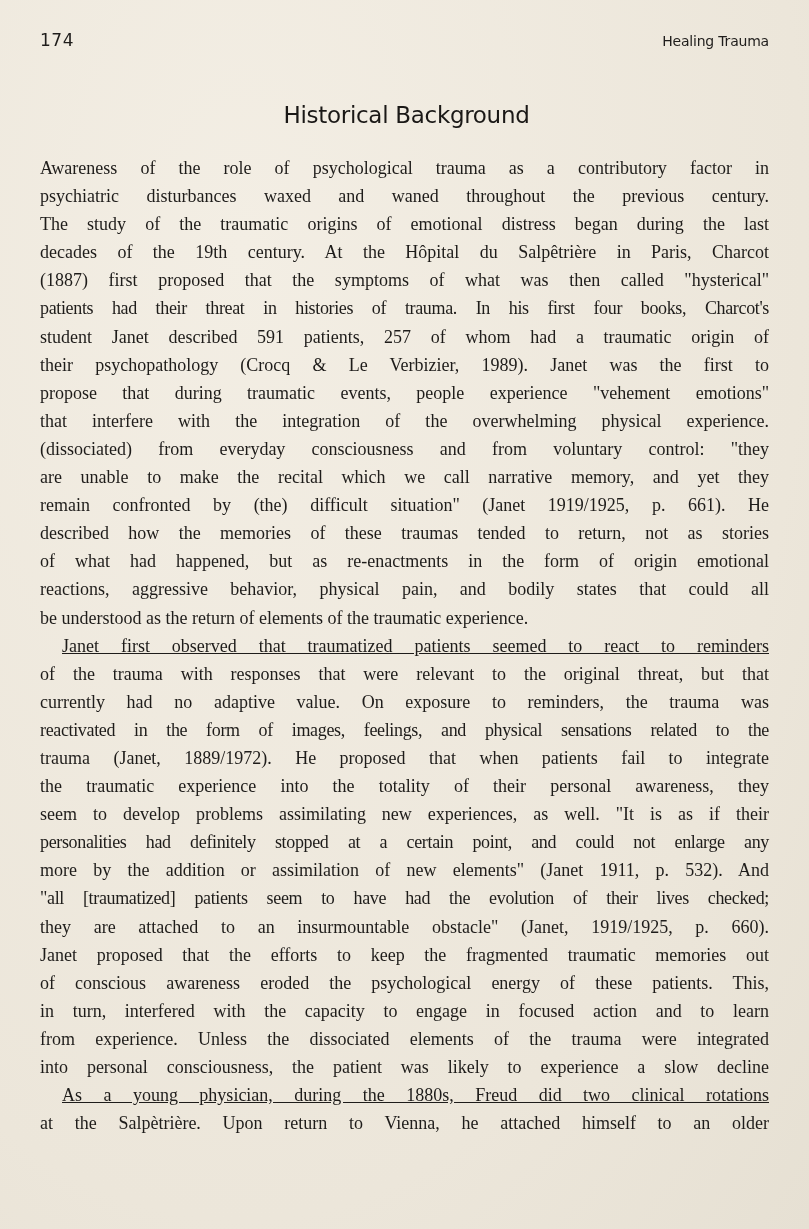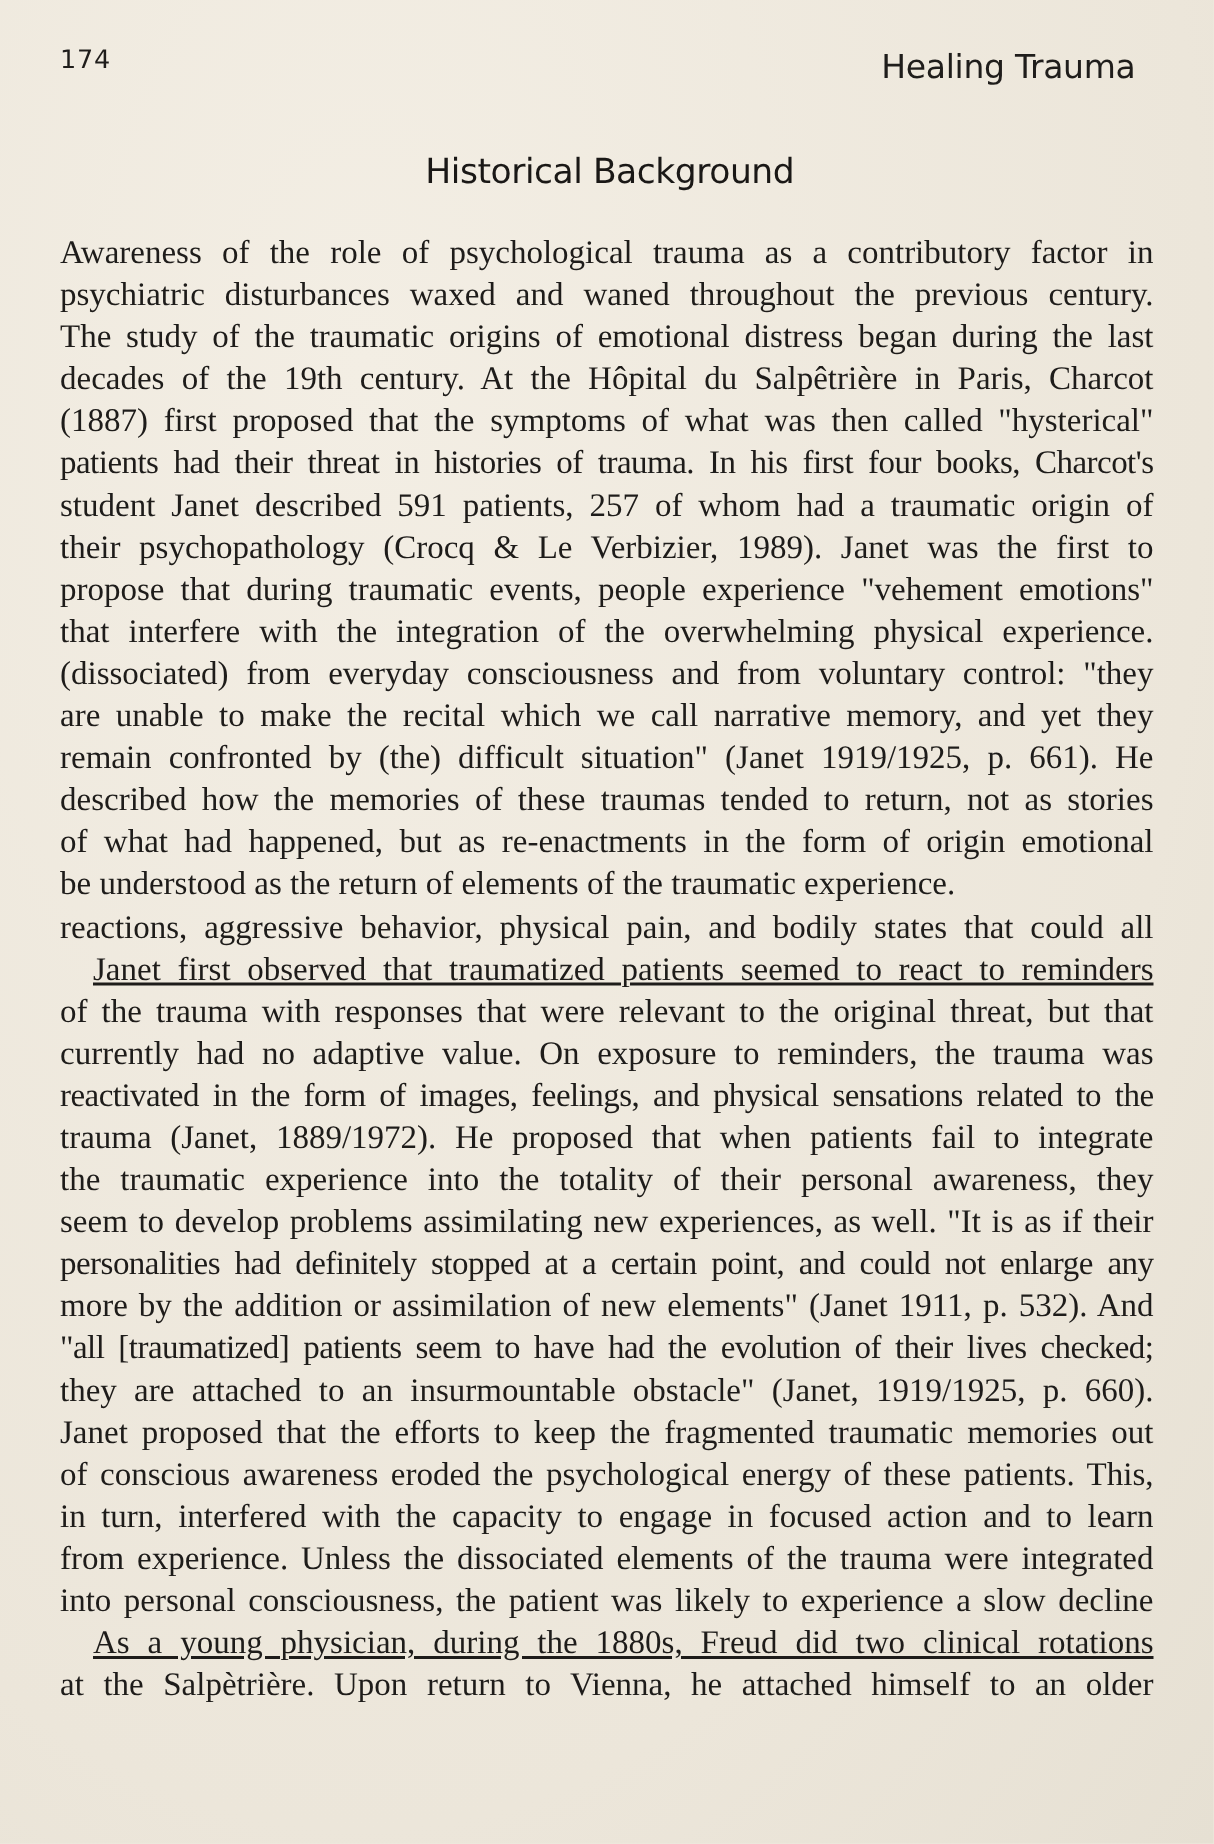--- a/index.html
+++ b/index.html
@@ -17,37 +17,37 @@
     }
     .page {
       position: absolute;
       left: 0; top: 0;
       width: 809px; height: 1229px;
     }
     .running-head {
       position: absolute;
       top: 30px;
       left: 40px;
-      right: 52px;
+      right: 40px;
       height: 30px;
       font-family: "DejaVu Sans", sans-serif;
       font-size: 17px;
       color: #1f1d1b;
     }
     .page-number {
       position: absolute;
       left: 0;
       top: 0;
       letter-spacing: 0.5px;
     }
     .running-title {
       position: absolute;
       right: 0;
       top: 3px;
-      font-size: 22px;
+      font-size: 14px;
       letter-spacing: -0.2px;
     }
     .section-title {
       position: absolute;
       top: 102px;
       left: 0;
       width: 809px;
       text-align: center;
       font-family: "DejaVu Sans", sans-serif;
       font-size: 23px;
@@ -56,21 +56,21 @@
       color: #1a1816;
       margin: 0;
       transform: translateX(2px);
     }
     .body-text {
       position: absolute;
       top: 154px;
       left: 40px;
       width: 729px;
       font-family: "Liberation Serif", serif;
-      font-size: 22px;
+      font-size: 18px;
       line-height: 28.1px;
       color: #1e1c1a;
     }
     .line {
       display: block;
       white-space: nowrap;
       text-align: justify;
       text-align-last: justify;
       height: 28.1px;
     }
@@ -108,22 +108,22 @@
       <span class="line tight">patients had their threat in histories of trauma. In his first four books, Charcot's</span>
       <span class="line">student Janet described 591 patients, 257 of whom had a traumatic origin of</span>
       <span class="line">their psychopathology (Crocq &amp; Le Verbizier, 1989). Janet was the first to</span>
       <span class="line">propose that during traumatic events, people experience "vehement emotions"</span>
       <span class="line">that interfere with the integration of the overwhelming physical experience.</span>
       <span class="line">(dissociated) from everyday consciousness and from voluntary control: "they</span>
       <span class="line">are unable to make the recital which we call narrative memory, and yet they</span>
       <span class="line">remain confronted by (the) difficult situation" (Janet 1919/1925, p. 661). He</span>
       <span class="line">described how the memories of these traumas tended to return, not as stories</span>
       <span class="line">of what had happened, but as re-enactments in the form of origin emotional</span>
+      <span class="line">reactions, aggressive behavior, physical pain, and bodily states that could all</span>
       <span class="line last">be understood as the return of elements of the traumatic experience.</span>
-      <span class="line">reactions, aggressive behavior, physical pain, and bodily states that could all</span>
     </div>
 
     <div>
       <span class="line indent">Janet first observed that traumatized patients seemed to react to reminders</span>
       <span class="line">of the trauma with responses that were relevant to the original threat, but that</span>
       <span class="line">currently had no adaptive value. On exposure to reminders, the trauma was</span>
       <span class="line tight">reactivated in the form of images, feelings, and physical sensations related to the</span>
       <span class="line">trauma (Janet, 1889/1972). He proposed that when patients fail to integrate</span>
       <span class="line">the traumatic experience into the totality of their personal awareness, they</span>
       <span class="line">seem to develop problems assimilating new experiences, as well. "It is as if their</span>

